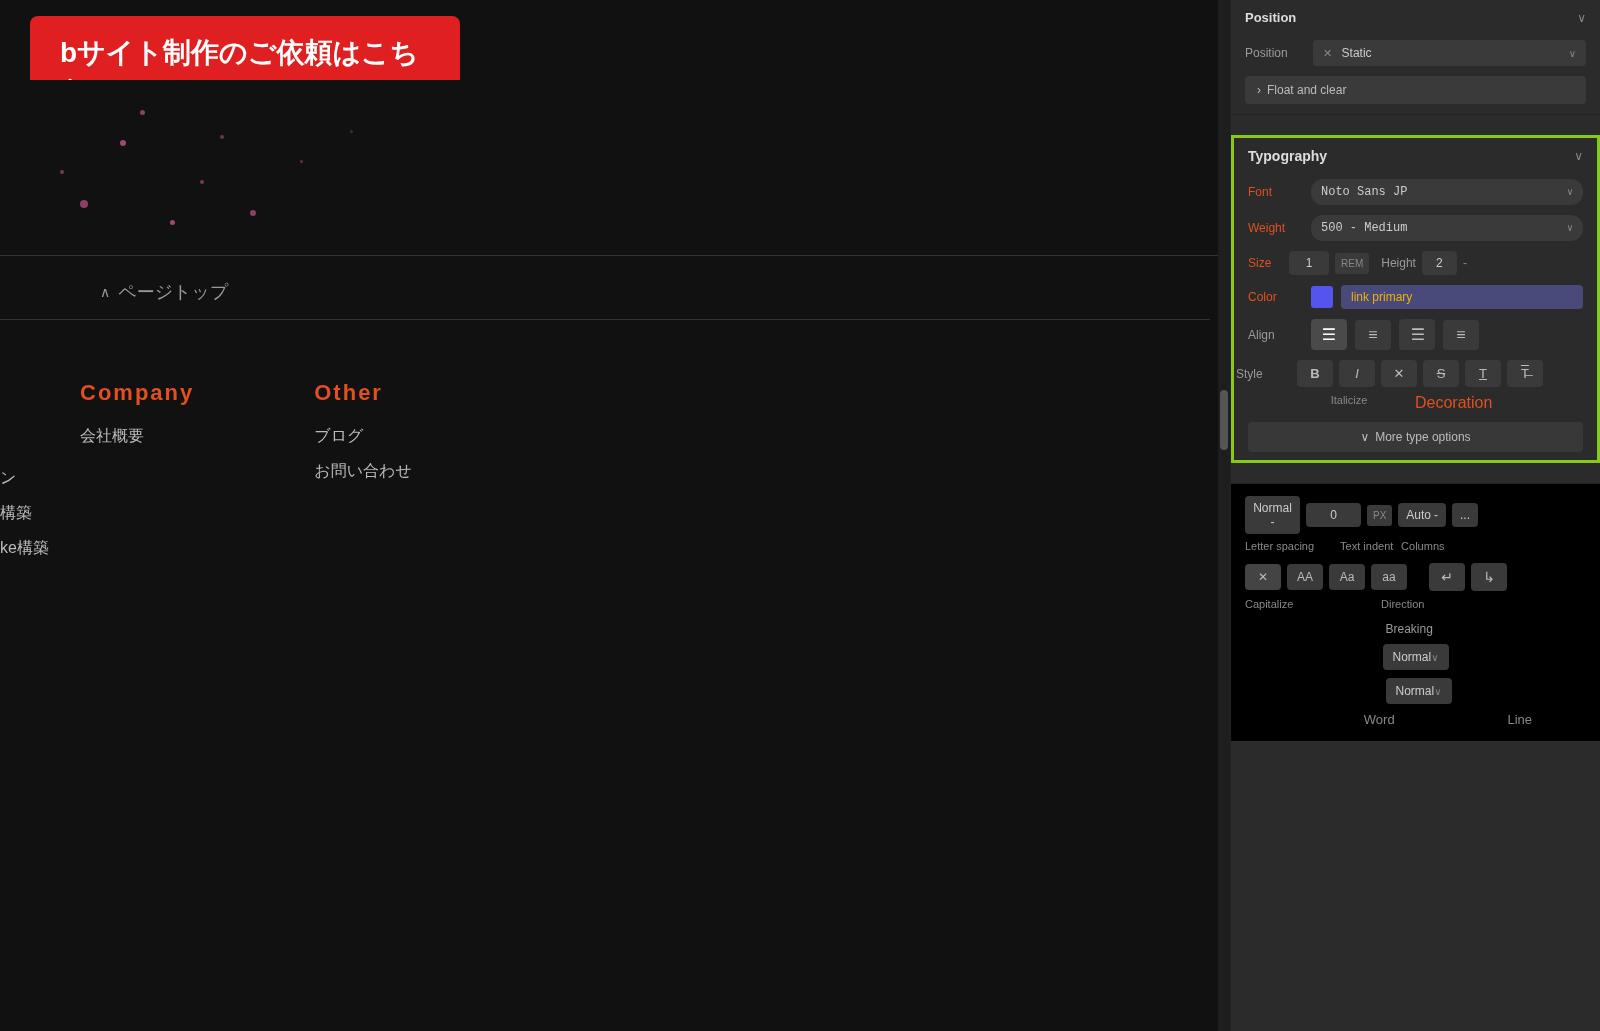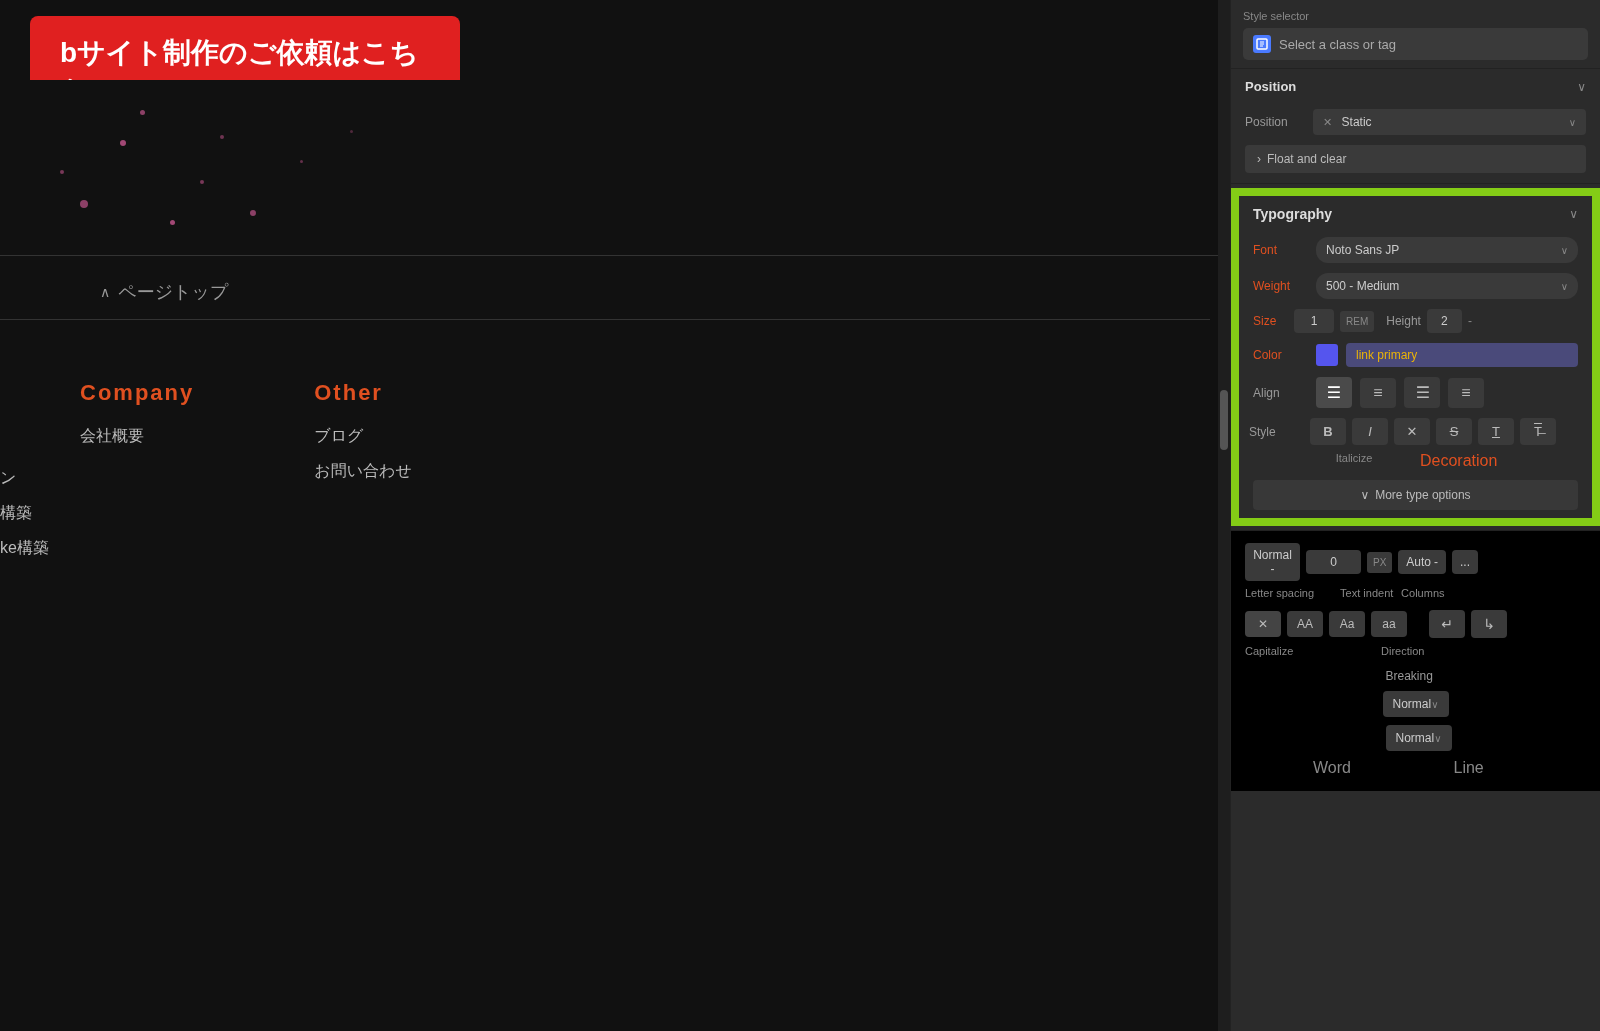--- a/index.html
+++ b/index.html
@@ -251,22 +251,22 @@
       color: #bbb;
       cursor: pointer;
       display: flex;
       align-items: center;
       gap: 6px;
       width: 100%;
     }
 
     
     .typography-section {
-      border: 8px solid #84cc16;
-      margin: 4px 0;
+      border: 3px solid #84cc16;
+      margin: 20px 0;
       background: #2b2b2b;
     }
 
     .typography-header {
       display: flex;
       align-items: center;
       justify-content: space-between;
       padding: 10px 14px;
       cursor: pointer;
     }
@@ -300,20 +300,21 @@
       flex: 1;
       background: #3a3a3a;
       border-radius: 12px;
       padding: 6px 10px;
       font-size: 12px;
       color: #ccc;
       display: flex;
       align-items: center;
       justify-content: space-between;
       cursor: pointer;
+      font-family: Liberation Mono, monospace;
     }
 
     .size-row {
       display: flex;
       align-items: center;
       padding: 5px 14px;
       gap: 6px;
     }
 
     .size-label {
@@ -404,21 +405,21 @@
     }
 
     .align-btn.active {
       background: #4a4a4a;
       color: white;
     }
 
     .style-row {
       display: flex;
       align-items: center;
-      padding: 5px 10px;
+      padding: 5px 2px;
       gap: 6px;
       flex-wrap: wrap;
     }
 
     .style-btn {
       background: #3a3a3a;
       border-radius: 4px;
       padding: 6px 10px;
       font-size: 13px;
       color: #bbb;
@@ -598,24 +599,24 @@
       cursor: pointer;
     }
 
     .breaking-labels {
       display: flex;
       padding: 2px 14px 6px;
       gap: 8px;
     }
 
     .breaking-label-item {
-      font-size: 16px;
+      font-size: 13px;
       color: #888;
       flex: 1;
-      text-align: left;
+      text-align: center;
     }
 
     .chevron-down {
       font-size: 10px;
       color: #888;
     }
   </style>
 </head>
 <body>
 
@@ -664,34 +665,20 @@
   </div>
 
   <div class="scrollbar-track">
     <div class="scrollbar-thumb"></div>
   </div>
 
 </div>
 
 <div class="right-panel">
 
-  <div class="style-selector-section">
-    <div class="style-selector-label">Style selector</div>
-    <div class="style-selector-input">
-      <div class="style-selector-icon">
-        <svg width="12" height="12" viewBox="0 0 12 12" fill="none">
-          <rect x="1" y="1" width="10" height="10" rx="1" stroke="white" stroke-width="1.5" fill="none"></rect>
-          <line x1="4" y1="4" x2="8" y2="4" stroke="white" stroke-width="1"></line>
-          <line x1="4" y1="6" x2="8" y2="6" stroke="white" stroke-width="1"></line>
-          <line x1="4" y1="8" x2="7" y2="8" stroke="white" stroke-width="1"></line>
-        </svg>
-      </div>
-      <span class="style-selector-text">Select a class or tag</span>
-    </div>
-  </div>
 
   <div class="position-section">
     <div class="section-header">
       <span class="section-header-title">Position</span>
       <span class="section-chevron">∨</span>
     </div>
     <div class="row">
       <span class="row-label">Position</span>
       <div class="select-field">
         <span>

